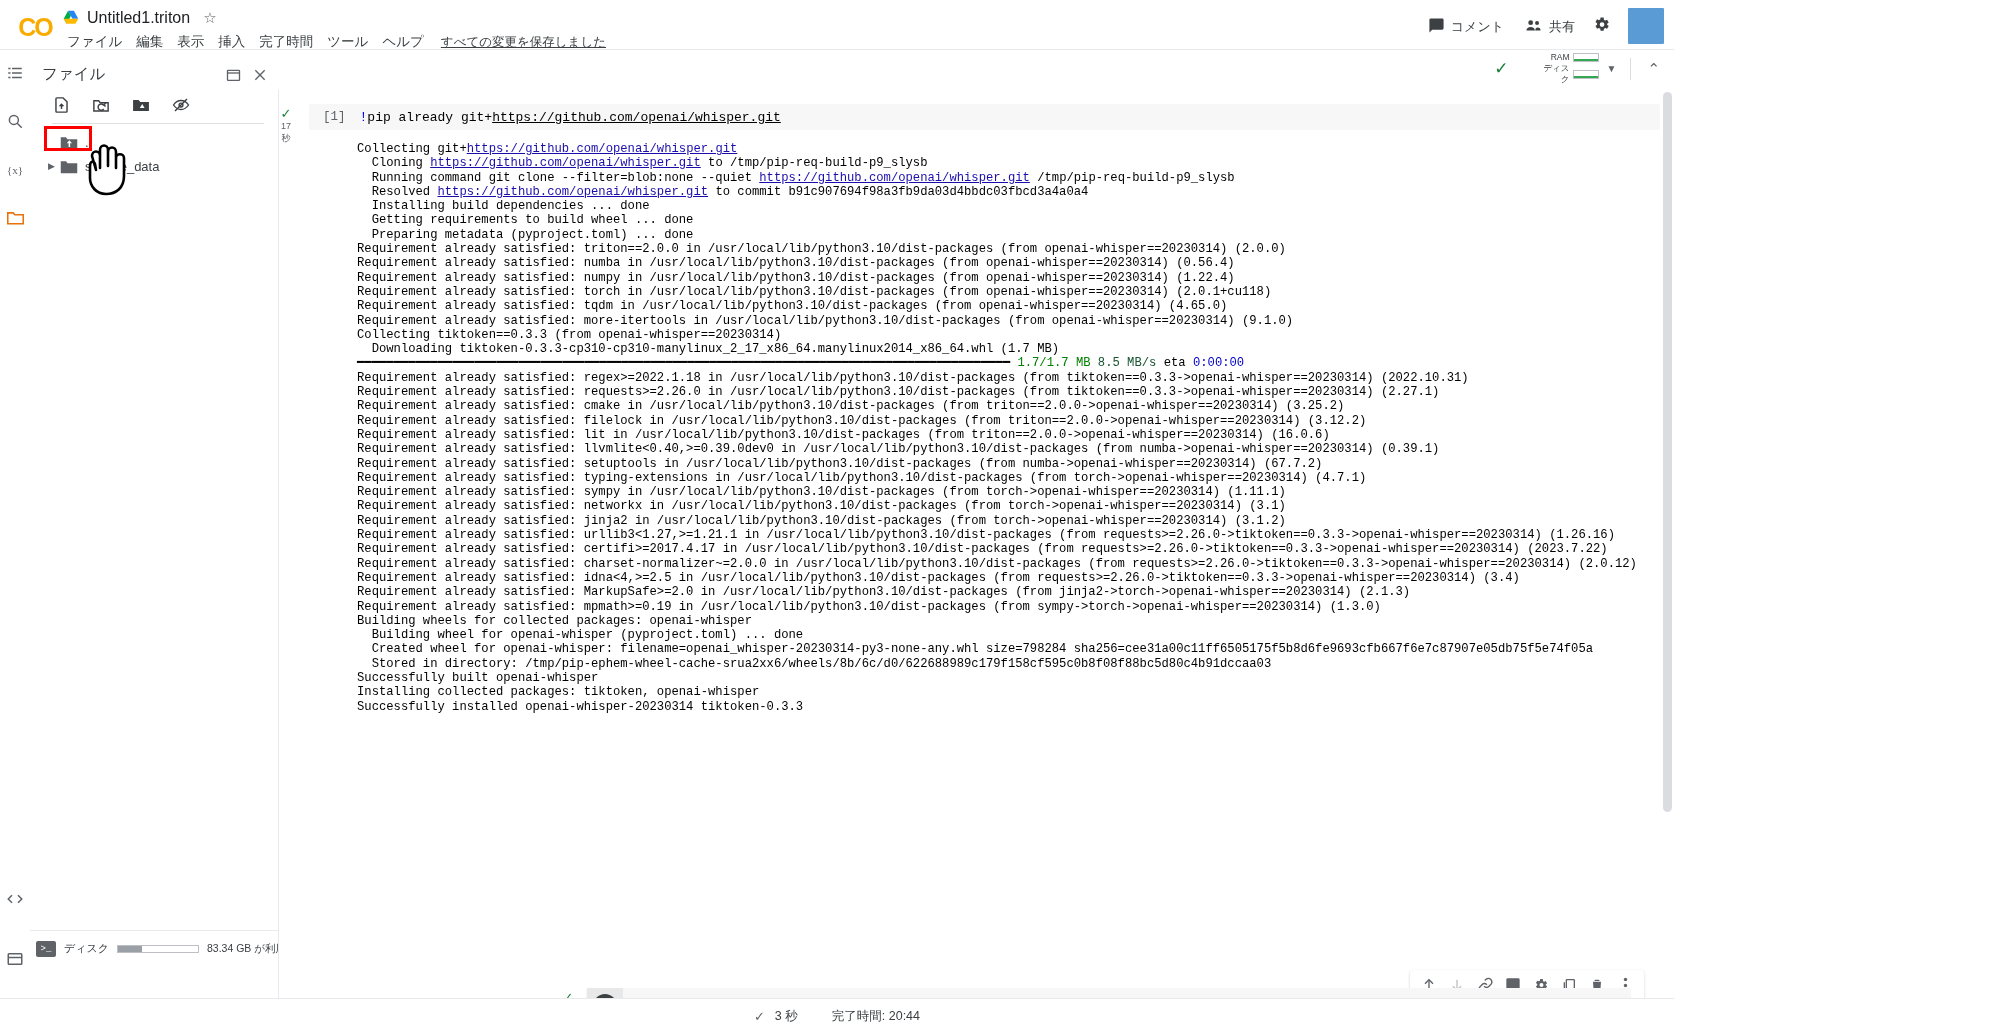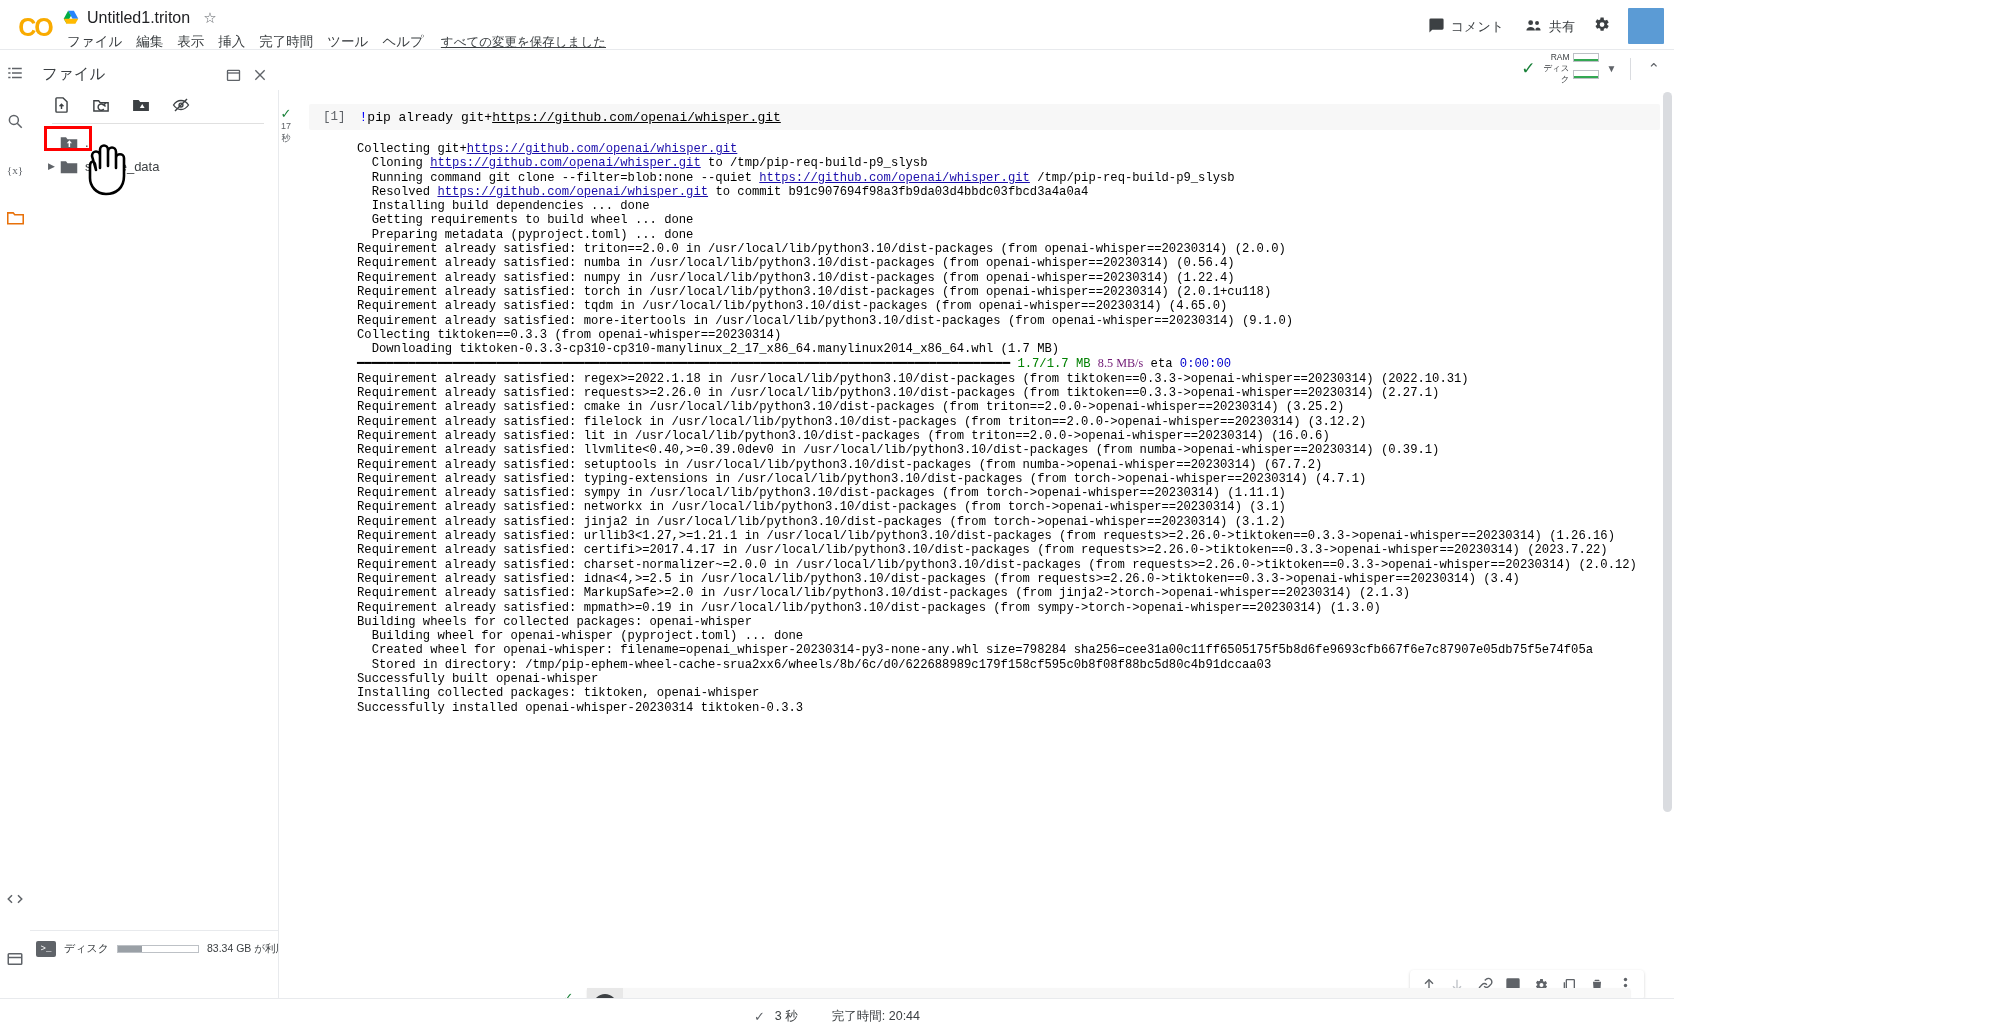--- a/index.html
+++ b/index.html
@@ -48,21 +48,21 @@
     position:absolute; top:50px; left:278px; right:0; height:40px;
     display:flex; align-items:center; padding-left:8px;
   }
   .add-btn {
     display:flex; align-items:center; gap:4px; font-size:13px; color:#3c4043;
     padding:4px 9px; border-radius:4px; cursor:pointer; margin-right:3px;
   }
 
   .conn-area { position:absolute; right:8px; top:52px; display:flex; align-items:center; gap:4px; }
   .check-green { color:#188038; font-size:17px; line-height:1; }
-  .ram-disk { display:flex; flex-direction:column; font-size:8.5px; color:#3c4043; line-height:11px; }
+  .ram-disk { display:flex; flex-direction:column; font-size:8.5px; color:#3c4043; line-height:11px;margin-left:27px; }
   .rd-row { display:flex; align-items:center; gap:3px; }
   .rd-label { width:30px; text-align:right; }
   .rd-bar { width:26px; height:9px; border:1px solid #bdc1c6; background:#fff; position:relative; }
   .rd-bar::after { content:""; position:absolute; left:0; bottom:0; width:100%; height:2px; background:#34a853; }
   .caret-dn { font-size:10px; color:#5f6368; padding:2px 4px; cursor:pointer; }
   .vdiv { width:1px; height:22px; background:#dadce0; margin:0 6px; }
   .caret-up { font-size:15px; color:#5f6368; padding:2px 6px; cursor:pointer; }
 
   
   .rail {
@@ -127,21 +127,21 @@
   .prompt-num { color:#5f6368; font-size:12.5px; font-family:"Liberation Mono", monospace; margin-right:14px; }
   .tok-bang { color:#0000ff; }
   .tok-link { text-decoration:underline; color:#000; }
 
   .output {
     font-family:"Liberation Mono", monospace; font-size:12.2px; line-height:14.3px;
     color:#000; white-space:pre; padding:12px 0 4px 48px; overflow:hidden;
   }
   .output a, .out-link { color:#1a0dab; text-decoration:underline; }
   .g { color:#008000; }
-  .r { color:#701a75;font-family:Liberation Serif, serif; }
+  .r { color:#14532d; }
   .b { color:#0000cc; }
 
   
   .cell2wrap { position:absolute; left:308px; right:30px; top:898px; }
   .cell2 {
     background:#f7f7f7; display:flex; align-items:center; height:36px;
     border-radius:2px; box-shadow:0 1px 2px rgba(0,0,0,.14);
   }
   .run-btn {
     width:36px; height:36px; flex:0 0 auto; display:flex; align-items:center; justify-content:center;

